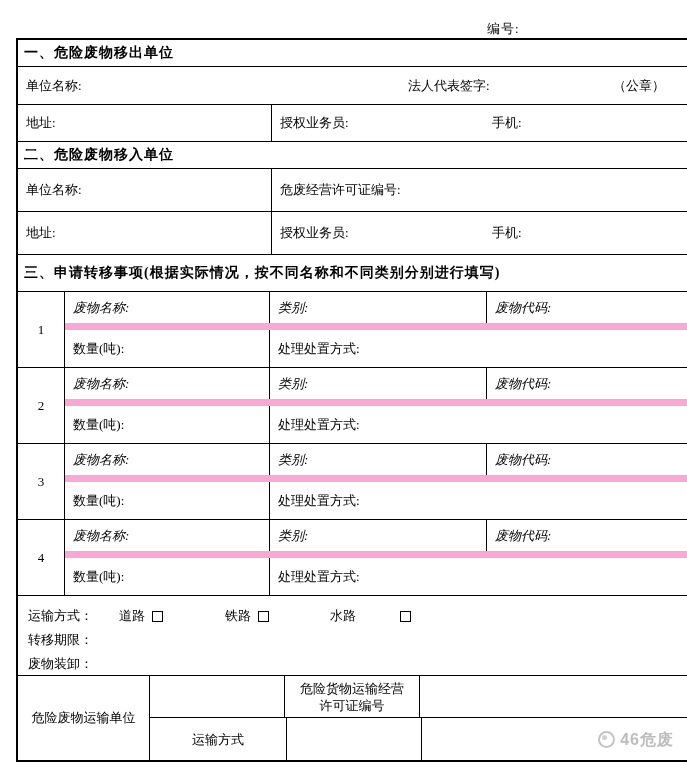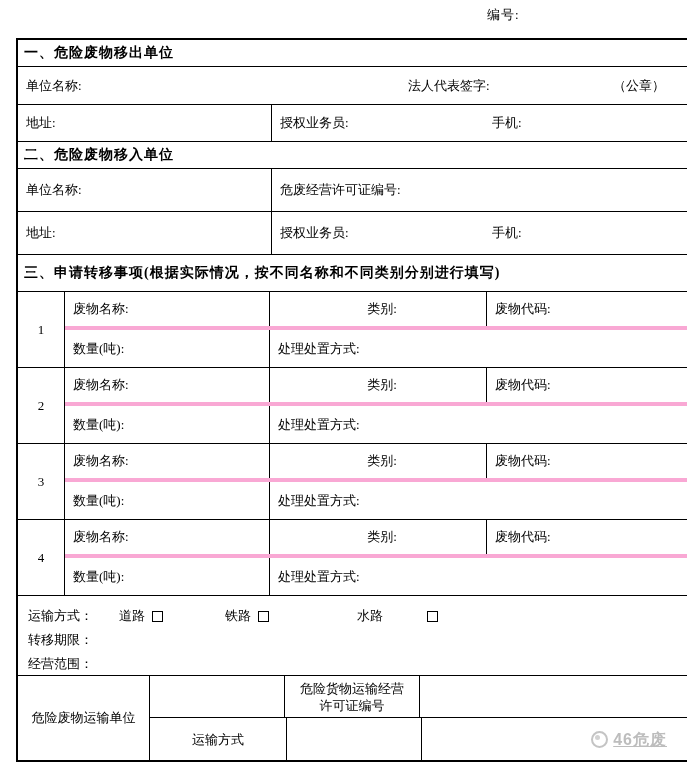--- a/index.html
+++ b/index.html
@@ -7,21 +7,21 @@
   .page {
     position: relative;
     width: 687px; height: 766px;
     background: #fff;
     font-family: "Liberation Serif", "DejaVu Serif", serif;
     color: #000;
     font-size: 13px;
     overflow: hidden;
   }
   .topbar { position: relative; height: 38px; }
-  .num { position: absolute; left: 487px; top: 6px; letter-spacing: 1px; }
+  .num { position: absolute; left: 487px; top: 20px; letter-spacing: 1px; }
 
   .tbl {
     position: absolute; left: 16px; top: 38px;
     width: 673px;
     border: 2px solid #000;
     background: #fff;
   }
   .row { display: flex; border-bottom: 1px solid #000; }
   .row:last-child { border-bottom: none; }
   .cell { border-right: 1px solid #000; display: flex; align-items: center; padding-left: 8px; }
@@ -38,57 +38,57 @@
   .span390 { width: 382px; flex: none; }
   .sealgap { margin-left: auto; margin-right: 22px; }
   
   .span212 { width: 212px; flex: none; }
 
   
   .numcell { width: 47px; flex: none; border-right: 1px solid #000;
              display: flex; align-items: center; justify-content: center; }
   .itembody { flex: 1; display: flex; flex-direction: column; }
   .subrow { display: flex; height: 38px; }
-  .subrow.first { border-bottom: 4px solid #f9a8d4; }
+  .subrow.first { border-bottom: 7px solid #f9a8d4; font-style: italic; }
   .subrow.second { height: 37px; }
   .wname { width: 205px; flex: none; }
-  .wcat  { width: 217px; flex: none; justify-content: center; }
+  .wcat  { width: 217px; flex: none; }
   .wcode { flex: 1; }
   .wqty  { width: 205px; flex: none; }
   .wdisp { flex: 1; }
   .subrow .cell { height: 100%; }
 
   
   .transport { display: block; padding: 8px 0 0 10px; }
   .tline { display: flex; align-items: center; height: 24px; }
   .opt { display: flex; align-items: center; }
   .opt-road { margin-left: 26px; }
   .opt-rail { margin-left: 62px; }
-  .opt-water { margin-left: 88px; gap: 37px; }
+  .opt-water { margin-left: 61px; gap: 37px; }
   .chk { display: inline-block; width: 11px; height: 11px; border: 1px solid #000;
          margin-left: 7px; background: #fff; }
 
   
   .carrier { display: flex; height: 84px; border-bottom: none; }
   .c-group { width: 132px; flex: none; border-right: 1px solid #000;
              display: flex; align-items: center; justify-content: center; text-align: center; }
   .c-right { flex: 1; display: flex; flex-direction: column; }
   .c-row { display: flex; height: 42px; }
   .c-row.first { border-bottom: 1px solid #000; }
   .c-cell { border-right: 1px solid #000; display: flex; align-items: center;
             justify-content: center; text-align: center; height: 100%;
             white-space: pre-line; line-height: 17px; }
   .c-cell:last-child { border-right: none; }
   .c-c2 { width: 137px; flex: none; }
   .c-c3 { width: 135px; flex: none; }
   .c-c4 { width: 135px; flex: none; }
   .c-c5 { flex: 1; }
 
   .wm { display: flex; align-items: center; justify-content: flex-end;
-        width: 100%; height: 100%; padding-right: 20px; color: #bdbdbd; text-decoration: underline; }
+        width: 100%; height: 100%; padding-right: 13px; color: #bdbdbd; }
   .wm-icon { width: 17px; height: 17px; border: 2px solid #c4c4c4; border-radius: 50%;
              margin-right: 5px; position: relative; flex: none; }
   .wm-icon::after { content: ""; position: absolute; left: 2px; top: 2px; width: 5px; height: 5px;
              background: #d2d2d2; border-radius: 50%; }
   .wm-text { font-size: 16px; font-weight: bold; letter-spacing: 1px;
              font-family: "Liberation Sans", "DejaVu Sans", sans-serif; }
 </style>
 </head>
 <body>
 
@@ -258,21 +258,21 @@
         </span>
         <span class="opt opt-water">
           <span>水路</span>
           <span class="chk"></span>
         </span>
       </div>
       <div class="tline">
         <span>转移期限：</span>
       </div>
       <div class="tline">
-        <span>经营范围：</span>
+        <span>废物装卸：</span>
       </div>
     </div>
 
     <div class="row carrier">
       <div class="c-group">危险废物运输单位</div>
       <div class="c-right">
         <div class="c-row first">
           <div class="c-cell c-c3"></div>
           <div class="c-cell c-c4">危险货物运输经营
 许可证编号</div>

